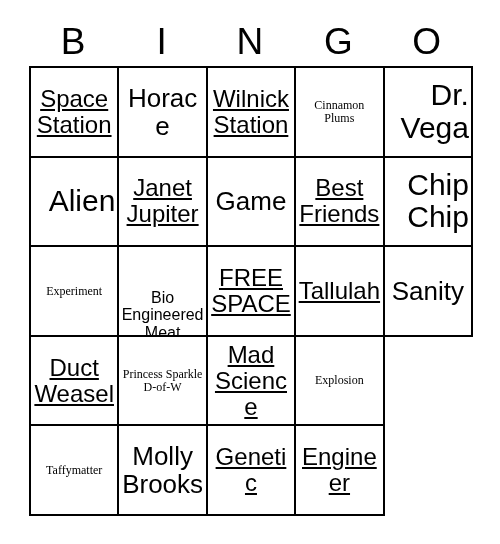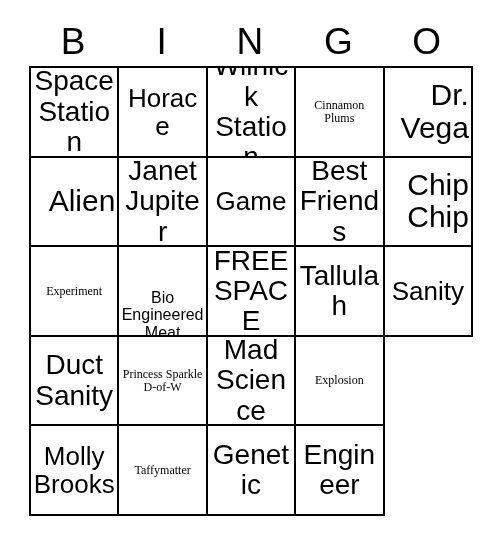--- a/index.html
+++ b/index.html
@@ -68,21 +68,21 @@
     display: block;
     width: 100%;
     line-height: 1.08;
     font-weight: 400;
     word-wrap: break-word;
   }
 
   
   .sz-xl .cell-text { font-size: 30px; text-align: right; }
   .sz-lg .cell-text { font-size: 26px; }
-  .sz-md .cell-text { font-size: 28px; }
+  .sz-md .cell-text { font-size: 24px; text-decoration: underline; }
   .sz-sm .cell-text { font-size: 12px; font-family: Liberation Serif, serif; }
   .sz-xs .cell-text { font-size: 16px; margin-top: 48px; }
 </style>
 </head>
 <body>
 
 <div class="card">
 
   <div class="header-row">
       <div class="header-cell">B</div>
@@ -139,38 +139,38 @@
         </div>
         <div class="cell sz-md">
           <span class="cell-text">Tallulah</span>
         </div>
         <div class="cell sz-lg">
           <span class="cell-text">Sanity</span>
         </div>
       </div>
       <div class="grid-row">
         <div class="cell sz-md">
-          <span class="cell-text">Duct Sanity</span>
+          <span class="cell-text">Duct Weasel</span>
         </div>
         <div class="cell sz-sm">
           <span class="cell-text">Princess Sparkle D-of-W</span>
         </div>
         <div class="cell sz-md">
           <span class="cell-text">Mad Science</span>
         </div>
         <div class="cell sz-sm">
           <span class="cell-text">Explosion</span>
         </div>
       </div>
       <div class="grid-row">
+        <div class="cell sz-sm">
+          <span class="cell-text">Taffymatter</span>
+        </div>
         <div class="cell sz-lg">
           <span class="cell-text">Molly Brooks</span>
-        </div>
-        <div class="cell sz-sm">
-          <span class="cell-text">Taffymatter</span>
         </div>
         <div class="cell sz-md">
           <span class="cell-text">Genetic</span>
         </div>
         <div class="cell sz-md">
           <span class="cell-text">Engineer</span>
         </div>
       </div>
     </div>
 

